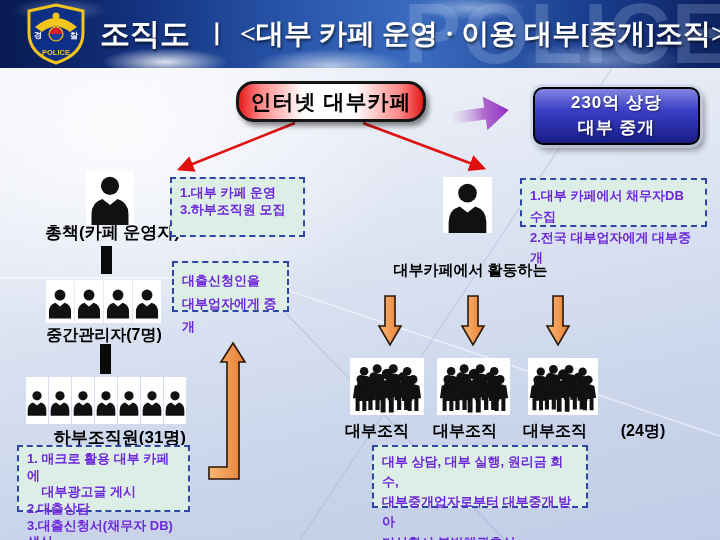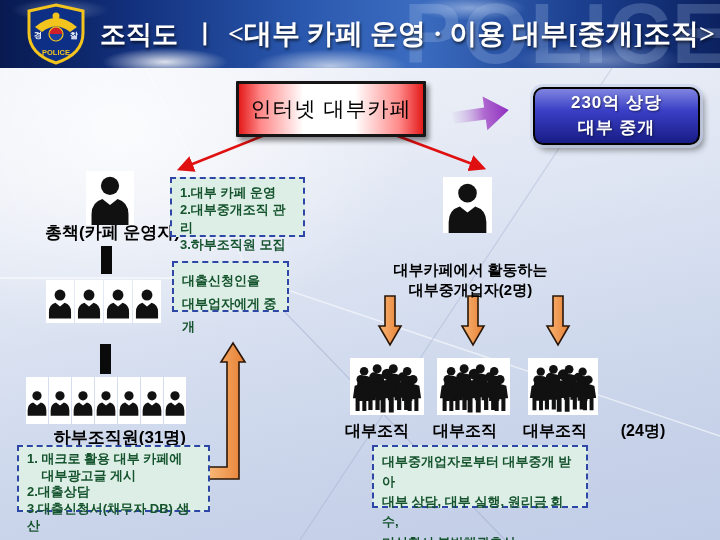--- a/index.html
+++ b/index.html
@@ -24,54 +24,54 @@
   }
   #banner .watermark {
     position:absolute; right:-10px; top:-16px; font-size:86px; font-weight:800;
     letter-spacing:1px; color:rgba(175,198,235,.25); user-select:none;
   }
   #badge { position:absolute; left:24px; top:3px; }
   #title {
     position:absolute; left:100px; top:0; height:68px; display:flex; align-items:center;
     color:#fff; text-shadow:1px 2px 3px rgba(0,0,0,.65); white-space:nowrap;
   }
-  #title .t-main { font-size:26px; font-weight:800; }
+  #title .t-main { font-size:30px; font-weight:800; }
   #title .t-sep  { font-size:26px; font-weight:800; margin:0 10px 0 14px; }
   #title .t-sub  { font-size:28px; font-weight:800;font-family:Liberation Serif, serif; }
   
   #bglines { position:absolute; left:0; top:0; z-index:1; pointer-events:none; }
   
   #overlay { position:absolute; left:0; top:0; z-index:4; pointer-events:none; }
   
   .cafe-box {
-    position:absolute; left:236px; top:81px; width:190px; height:56px; z-index:5;
-    border:3px solid #151515; border-radius:1px;
+    position:absolute; left:236px; top:81px; width:190px; height:41px; z-index:5;
+    border:3px solid #151515; border-radius:18px;
     background:linear-gradient(90deg,#e41b1b 0%,#ff8a8a 12%,#fff 35%,#fff 63%,#ff8a8a 87%,#e41b1b 100%);
     box-shadow:3px 4px 5px rgba(0,0,0,.45);
     display:flex; align-items:center; justify-content:center;
-    font-size:21px; font-weight:400; color:#000; letter-spacing:1px;
+    font-size:21px; font-weight:700; color:#000; letter-spacing:1px;
   }
   .amount-box {
     position:absolute; left:533px; top:87px; width:167px; height:58px; z-index:5;
     border:2px solid #000; border-radius:10px;
     background:linear-gradient(180deg,#8085e0 0%,#3a3fc6 40%,#181c85 100%);
     box-shadow:0 0 0 3px rgba(200,210,235,.7), 4px 5px 6px rgba(0,0,0,.4);
     display:flex; flex-direction:column; align-items:center; justify-content:center;
     color:#fff; font-size:17px; font-weight:800; line-height:1.45;
     text-shadow:1px 1px 2px rgba(0,0,0,.5); letter-spacing:1px;
   }
   .purple-arrow { position:absolute; left:451px; top:92px; z-index:5; transform:rotate(-8deg); }
   .dashed-box {
     position:absolute; z-index:5; border:2px dashed #2e47a6; background:#dceee5;
-    color:#14532d; font-weight:bold; font-size:13px; padding:5px 8px;
+    color:#6d28d9; font-weight:bold; font-size:13px; padding:5px 8px;
   }
   .dashed-box div { white-space:pre-wrap; }
   .db-boss   { left:170px; top:177px; width:135px; height:60px; line-height:1.33; }
   .db-middle { left:172px; top:261px; width:117px; height:51px; line-height:1.75; padding-top:7px; }
-  .db-lower  { left:17px;  top:445px; width:193px; height:67px; line-height:1.28; padding-top:4px; }
+  .db-lower  { left:17px;  top:445px; width:173px; height:67px; line-height:1.28; padding-top:4px; }
   .db-broker { left:520px; top:178px; width:187px; height:49px; line-height:1.6;  padding-top:6px; }
   .db-orgs   { left:372px; top:445px; width:216px; height:63px; line-height:1.55; padding-top:5px; }
   
   .person-card { position:absolute; z-index:3; background:#fff; display:flex; align-items:flex-end; justify-content:center; }
   .row-cells { position:absolute; z-index:3; display:flex; gap:1px; }
   .row-cells .cell { background:#fff; display:flex; align-items:flex-end; justify-content:center; }
   .crowd-card { position:absolute; z-index:3; background:#fff; display:flex; align-items:flex-end; justify-content:center; }
   .label {
     position:absolute; z-index:5; color:#000; font-weight:800; text-align:center; white-space:nowrap;
   }
@@ -159,21 +159,20 @@
 
   <div class="person-card" style="left:86px; top:171px; width:48px; height:54px;">
     <svg width="44" height="50" viewBox="0 0 40 46">
         <use href="#bust"></use>
       </svg>
   </div>
   <div class="label lbl-17" style="left:20px; top:221px; width:185px;">총책(카페 운영자)</div>
 
   <div class="dashed-box db-boss">
     <div>1.대부 카페 운영</div>
-    <div>2.대부중개조직 관리</div>
     <div>3.하부조직원 모집</div>
   </div>
 
   <div class="row-cells" style="left:46px; top:280px; height:43px;">
     <div class="cell" style="width:28px;">
         <svg width="26" height="39" viewBox="0 0 40 46">
           <use href="#bust"></use>
         </svg>
       </div>
     <div class="cell" style="width:28px;">
@@ -185,20 +184,21 @@
         <svg width="26" height="39" viewBox="0 0 40 46">
           <use href="#bust"></use>
         </svg>
       </div>
     <div class="cell" style="width:28px;">
         <svg width="26" height="39" viewBox="0 0 40 46">
           <use href="#bust"></use>
         </svg>
       </div>
   </div>
+  <div class="label lbl-16" style="left:28px; top:325px; width:152px;">중간관리자(7명)</div>
 
   <div class="dashed-box db-middle">
     <div>대출신청인을</div>
     <div>대부업자에게 중개</div>
   </div>
 
   <div class="row-cells" style="left:26px; top:377px; height:47px;">
     <div class="cell" style="width:22px;">
         <svg width="22" height="42" viewBox="0 0 40 46">
           <use href="#bust"></use>
@@ -243,24 +243,27 @@
     <div>2.대출상담</div>
     <div>3.대출신청서(채무자 DB) 생산</div>
   </div>
 
   <div class="person-card" style="left:443px; top:177px; width:49px; height:56px;">
     <svg width="45" height="51" viewBox="0 0 40 46">
         <use href="#bust"></use>
       </svg>
   </div>
 
+  <div class="dashed-box db-broker">
+    <div>1.대부 카페에서 채무자DB 수집</div>
+    <div>2.전국 대부업자에게 대부중개</div>
+  </div>
 
   <div class="label lbl-15" style="left:383px; top:247px; width:175px;">
     <div>대부카페에서 활동하는</div>
-    <div>대부중개업자(2명)</div>
   </div>
 
   <div class="crowd-card" style="left:350px; top:358px; width:74px; height:57px;">
     <svg width="70" height="53" viewBox="0 0 78 56">
       <use href="#fig" transform="translate(4,4) scale(0.95)"></use>
         <use href="#fig" transform="translate(18,1)"></use>
       <use href="#fig" transform="translate(36,1)"></use>
         <use href="#fig" transform="translate(52,4) scale(0.95)"></use>
       <use href="#fig" transform="translate(0,13)"></use>
         <use href="#fig" transform="translate(14,10) scale(1.05)"></use>
@@ -295,18 +298,18 @@
       <use href="#fig" transform="translate(58,13)"></use>
     </svg>
   </div>
 
   <div class="label lbl-16" style="left:340px; top:421px; width:74px;">대부조직</div>
   <div class="label lbl-16" style="left:428px; top:421px; width:74px;">대부조직</div>
   <div class="label lbl-16" style="left:518px; top:421px; width:74px;">대부조직</div>
   <div class="label lbl-16" style="left:615px; top:421px; width:56px;">(24명)</div>
 
   <div class="dashed-box db-orgs">
+    <div>대부 상담, 대부 실행, 원리금 회수,</div>
     <div>대부중개업자로부터 대부중개 받아</div>
-    <div>대부 상담, 대부 실행, 원리금 회수,</div>
     <div>미상환시 불법채권추심</div>
   </div>
 
 </div>
 
 </body></html>

